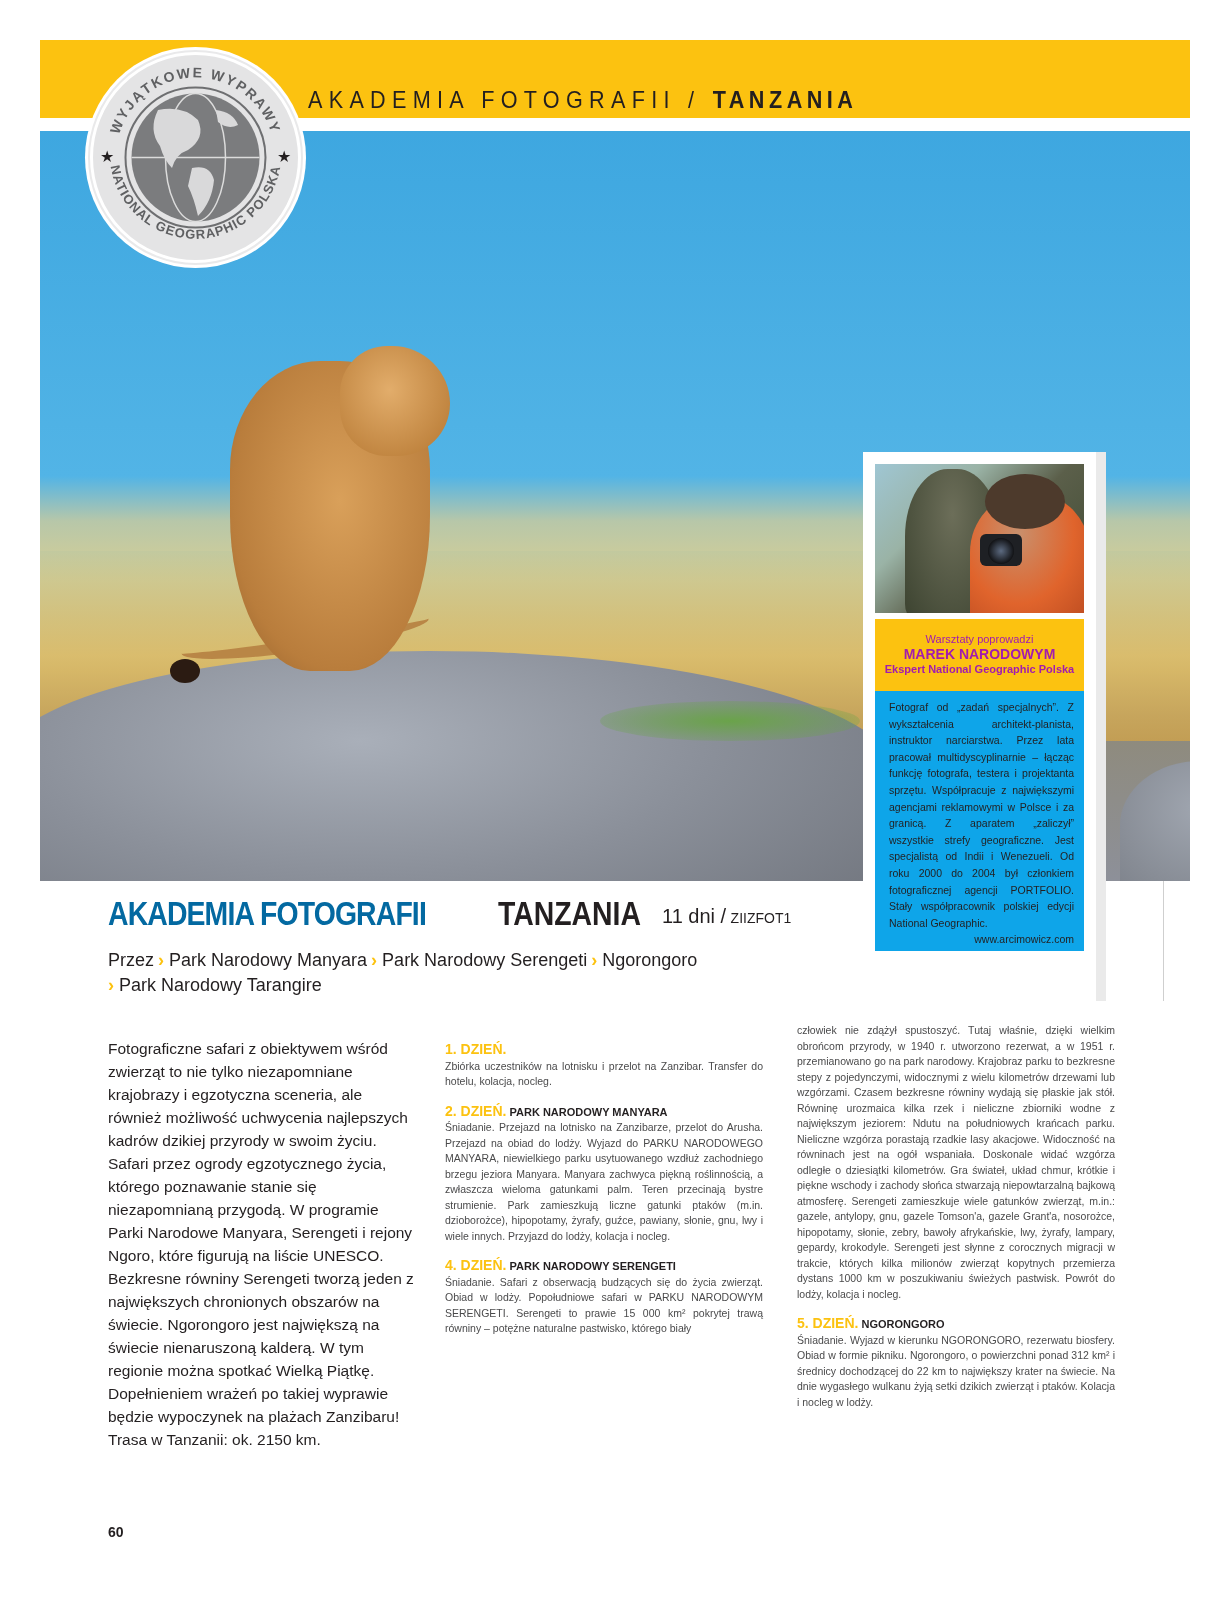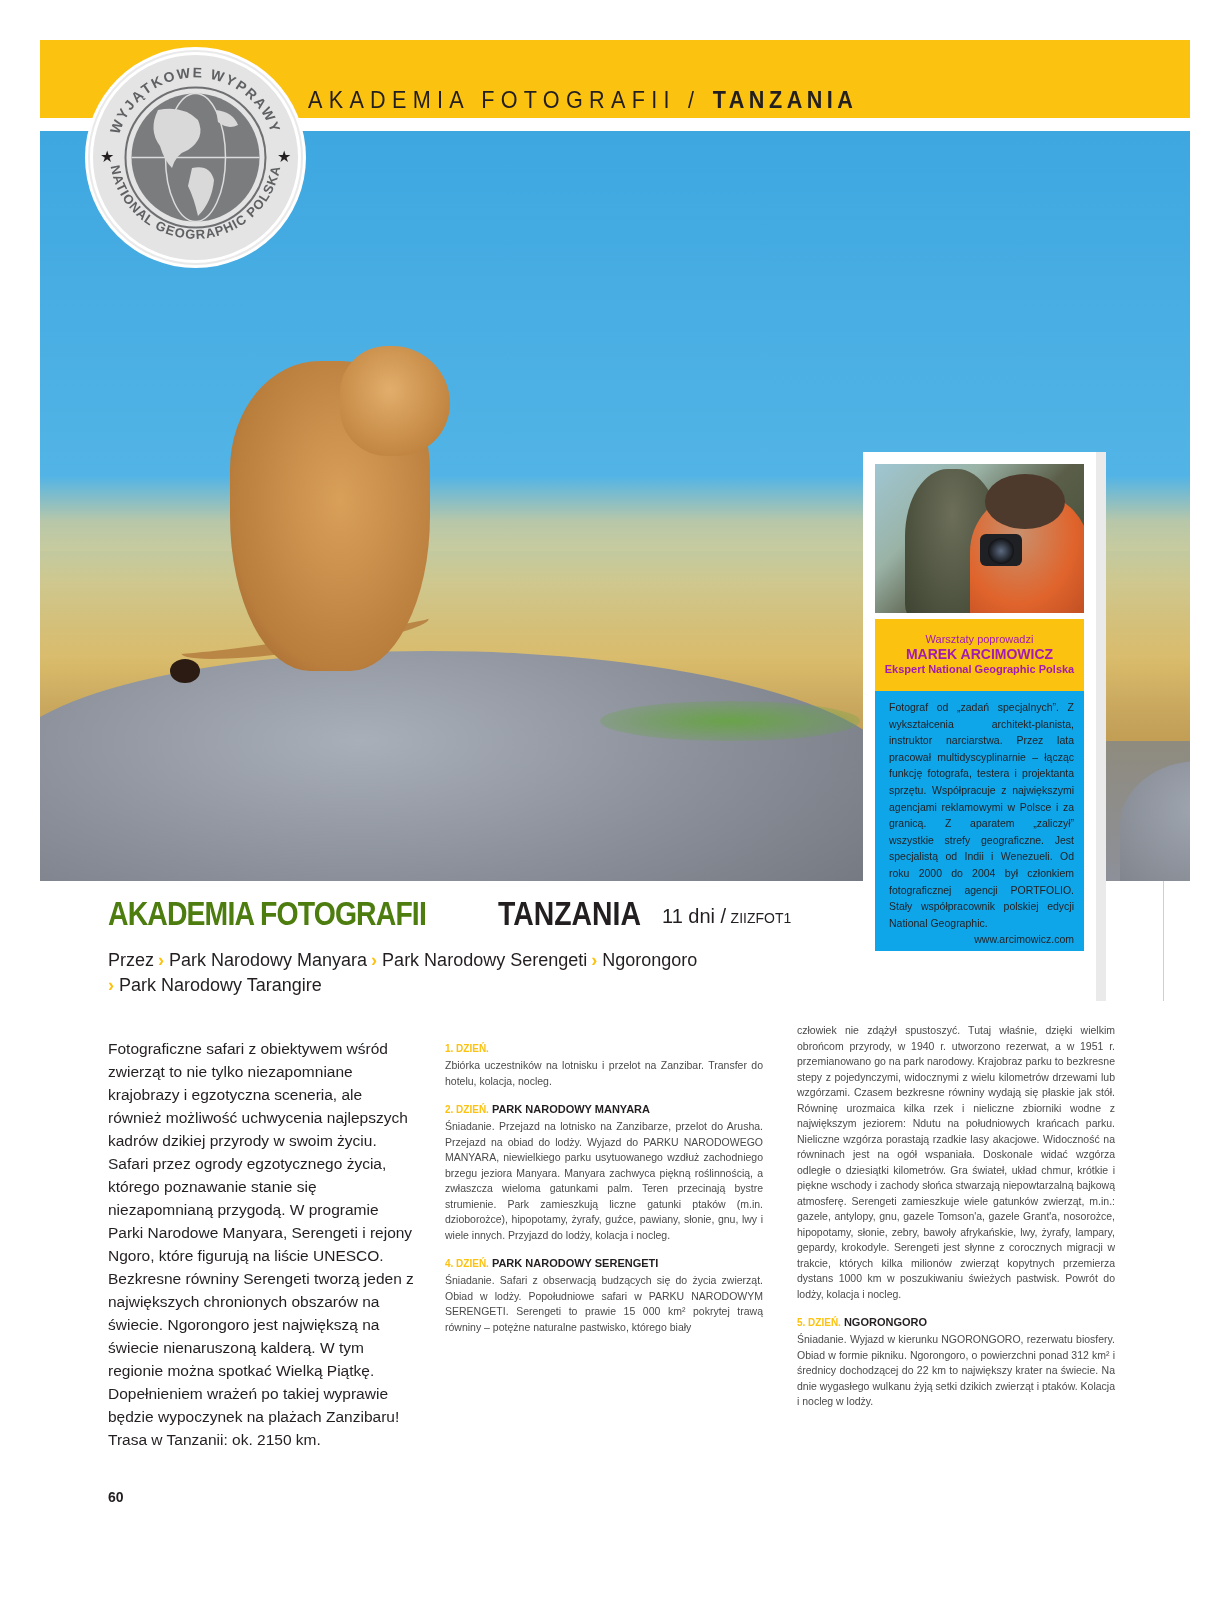--- a/index.html
+++ b/index.html
@@ -83,42 +83,42 @@
   .profile-yellow .l2 { font-size: 14px; font-weight: bold; line-height: 17px; }
   .profile-yellow .l3 { font-size: 11px; font-weight: bold; line-height: 13px; }
   .profile-bio {
     width: 209px; background: #0ea5e9; padding: 8px 10px 10px 14px; font-size: 10.5px; line-height: 16.6px;
     text-align: justify; color: #231f20; height: 260px;
   }
   .profile-bio .url { text-align: right; display: block; }
   .card-shadow { position: absolute; left: 1096px; top: 452px; width: 10px; height: 549px; background: #eaeaea; }
 
   .heading {
-    position: absolute; left: 108px; top: 895px; white-space: nowrap; color: #4d7c0f;
+    position: absolute; left: 108px; top: 895px; white-space: nowrap; color: #0369a1;
   }
   .heading .h-main { font-size: 33px; font-weight: bold; letter-spacing: -1px; display: inline-block; transform: scaleX(0.86); transform-origin: left center; }
   .h-line { position: absolute; top: 895px; white-space: nowrap; color: #231f20; }
 
   .route {
     position: absolute; left: 108px; top: 948px; width: 720px; font-size: 18px; line-height: 25px; color: #231f20;
   }
   .route .chev { color: #fcc210; font-weight: bold; margin: 0 5px 0 4px; }
 
   .intro {
     position: absolute; left: 108px; top: 1037px; width: 310px; font-size: 15.5px; line-height: 23px; color: #231f20;
   }
-  .page-num { position: absolute; left: 108px; top: 1489px; font-size: 14px; font-weight: bold; }
+  .page-num { position: absolute; left: 108px; top: 1524px; font-size: 14px; font-weight: bold; }
 
   .col {
     position: absolute; width: 318px; font-size: 10.5px; line-height: 15.5px; color: #4a4a4b; text-align: justify;
   }
   .col-mid { left: 445px; top: 1040px; }
   .col-right { left: 797px; top: 1023px; }
   .day { margin-bottom: 12px; }
-  .day-title { font-size: 10px; line-height: 18px; font-weight: bold; color: #fcc210; }
+  .day-title { font-size: 14px; line-height: 18px; font-weight: bold; color: #fcc210; }
   .day-sub { font-size: 11px; font-weight: bold; color: #231f20; margin-left: 3px; }
   .divider-v { position: absolute; left: 1163px; top: 881px; width: 1px; height: 120px; background: #cfcfcf; }
 </style>
 </head>
 <body>
 
 <div class="top-band"></div>
 
 <div class="hero">
   <div class="grass"></div>
@@ -164,21 +164,21 @@
 <div class="profile-card">
   <div class="profile-photo">
     <div class="rockshape"></div>
     <div class="person"></div>
     <div class="hair"></div>
     <div class="camera"></div>
     <div class="lens"></div>
   </div>
   <div class="profile-yellow">
     <div class="l1">Warsztaty poprowadzi</div>
-    <div class="l2">MAREK ARCIMOWICZ</div>
+    <div class="l2">MAREK NARODOWYM</div>
     <div class="l3">Ekspert National Geographic Polska</div>
   </div>
   <div class="profile-bio">
     <span>Fotograf od „zadań specjalnych”. Z wykształcenia architekt-planista, instruktor narciarstwa. Przez lata pracował multidyscyplinarnie – łącząc funkcję fotografa, testera i projektanta sprzętu. Współpracuje z największymi agencjami reklamowymi w Polsce i za granicą. Z aparatem „zaliczył” wszystkie strefy geograficzne. Jest specjalistą od Indii i Wenezueli. Od roku 2000 do 2004 był członkiem fotograficznej agencji PORTFOLIO. Stały współpracownik polskiej edycji National Geographic.</span>
     <span class="url">www.arcimowicz.com</span>
   </div>
 </div>
 <div class="divider-v"></div>
 
 <div class="heading">

